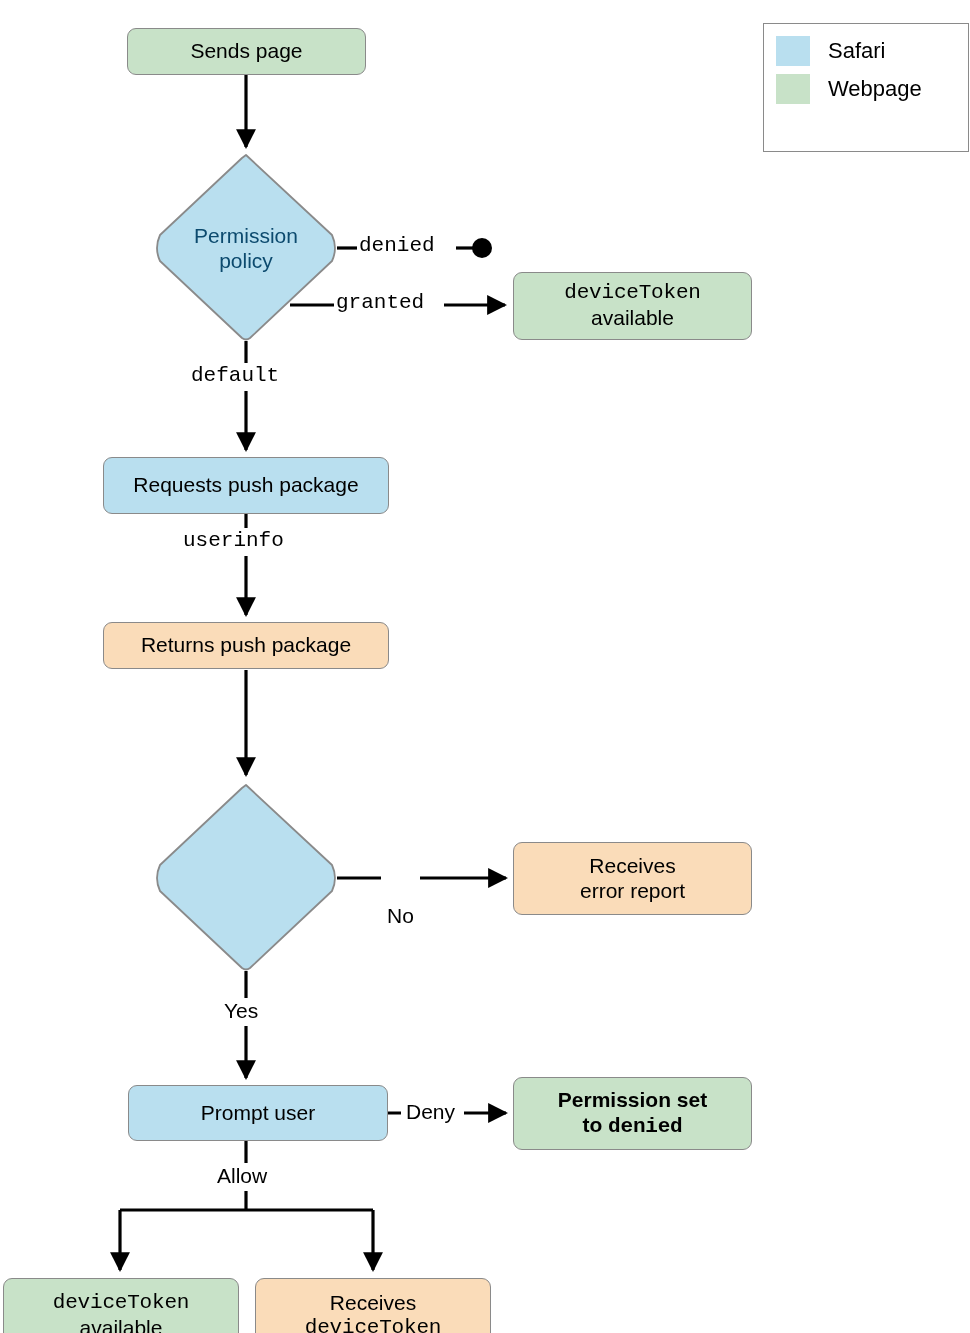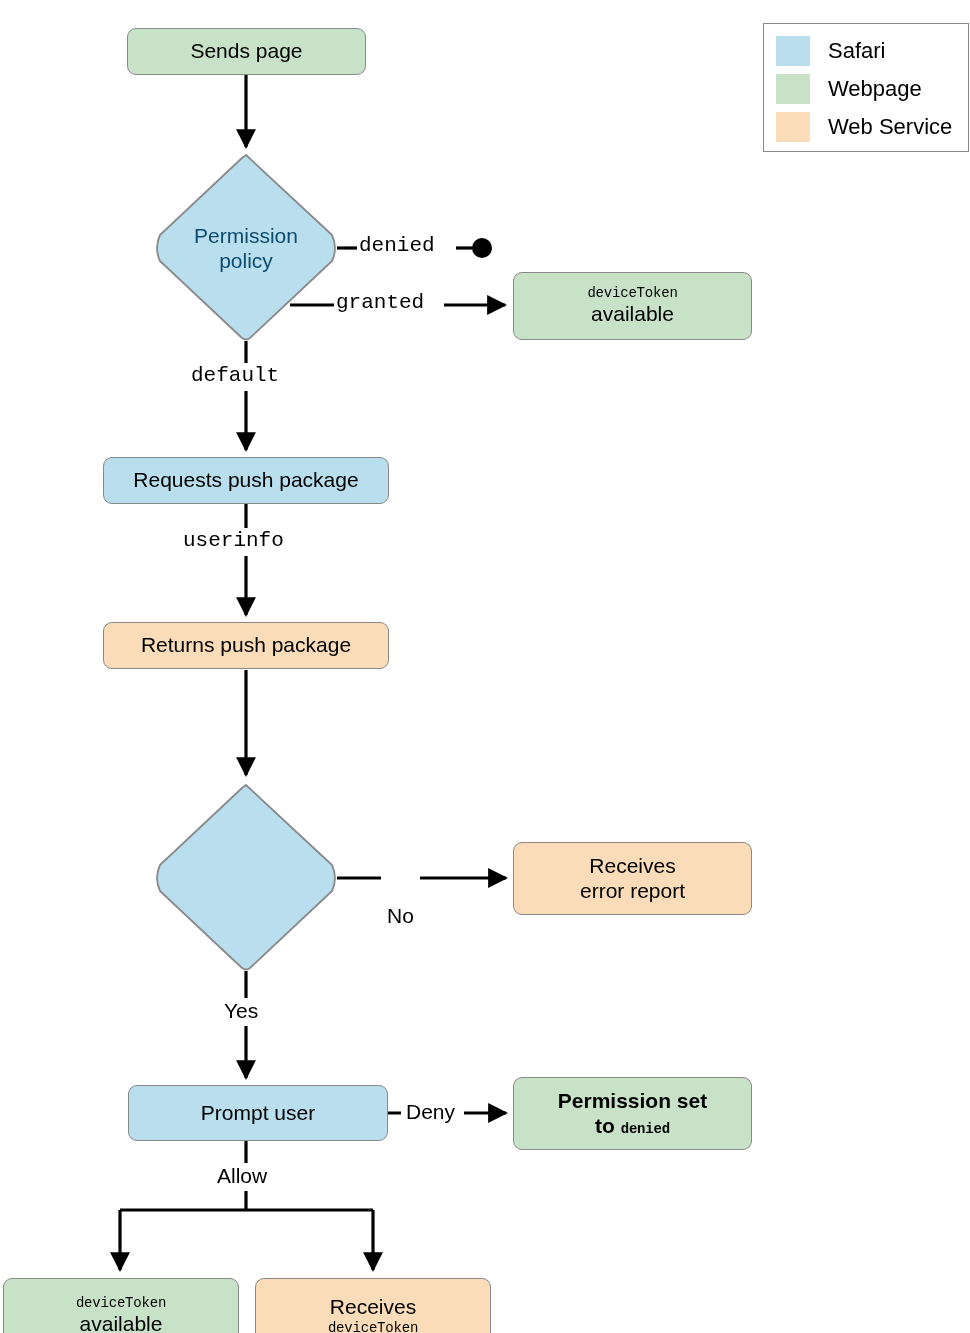--- a/index.html
+++ b/index.html
@@ -42,21 +42,21 @@
     color: #000;
     font-size: 21px;
     font-family: "Liberation Sans", sans-serif;
   }
   .safari   { background: #b9dfef; }
   .webpage  { background: #c8e2c8; }
   .service  { background: #fadcb9; }
 
   .mono {
     font-family: "Liberation Mono", monospace;
-    font-size: 14px;
+    font-size: 21px;
     letter-spacing: -0.2px;
   }
 
   
   .diamond-wrap {
     position: absolute;
   }
   .diamond-label {
     position: absolute;
     left: 0; top: 0;
@@ -201,21 +201,21 @@
     </div>
   </div>
 
   <div class="node webpage" style="left:513px; top:249px; width:239px; height:68px;">
     <div>
       <div class="mono">deviceToken</div>
       <div>available</div>
     </div>
   </div>
 
-  <div class="node safari" style="left:103px; top:434px; width:286px; height:47px;">
+  <div class="node safari" style="left:103px; top:434px; width:286px; height:57px;">
     <span>Requests push package</span>
   </div>
 
   <div class="node service" style="left:103px; top:599px; width:286px; height:47px;align-items:center;">
     <span>Returns push package</span>
   </div>
 
 
   <div class="node service" style="left:513px; top:819px; width:239px; height:73px;">
     <div>
@@ -267,19 +267,15 @@
 
   <div id="legend">
     <div class="legend-row">
       <div class="legend-swatch" style="background:#b9dfef;"></div>
       <div class="legend-text">Safari</div>
     </div>
     <div class="legend-row">
       <div class="legend-swatch" style="background:#c8e2c8;"></div>
       <div class="legend-text">Webpage</div>
     </div>
-    <div class="legend-row">
-      <div class="legend-swatch" style="background:#fadcb9;"></div>
-      <div class="legend-text">Web Service</div>
-    </div>
   </div>
 
 </div>
 
 </body></html>

